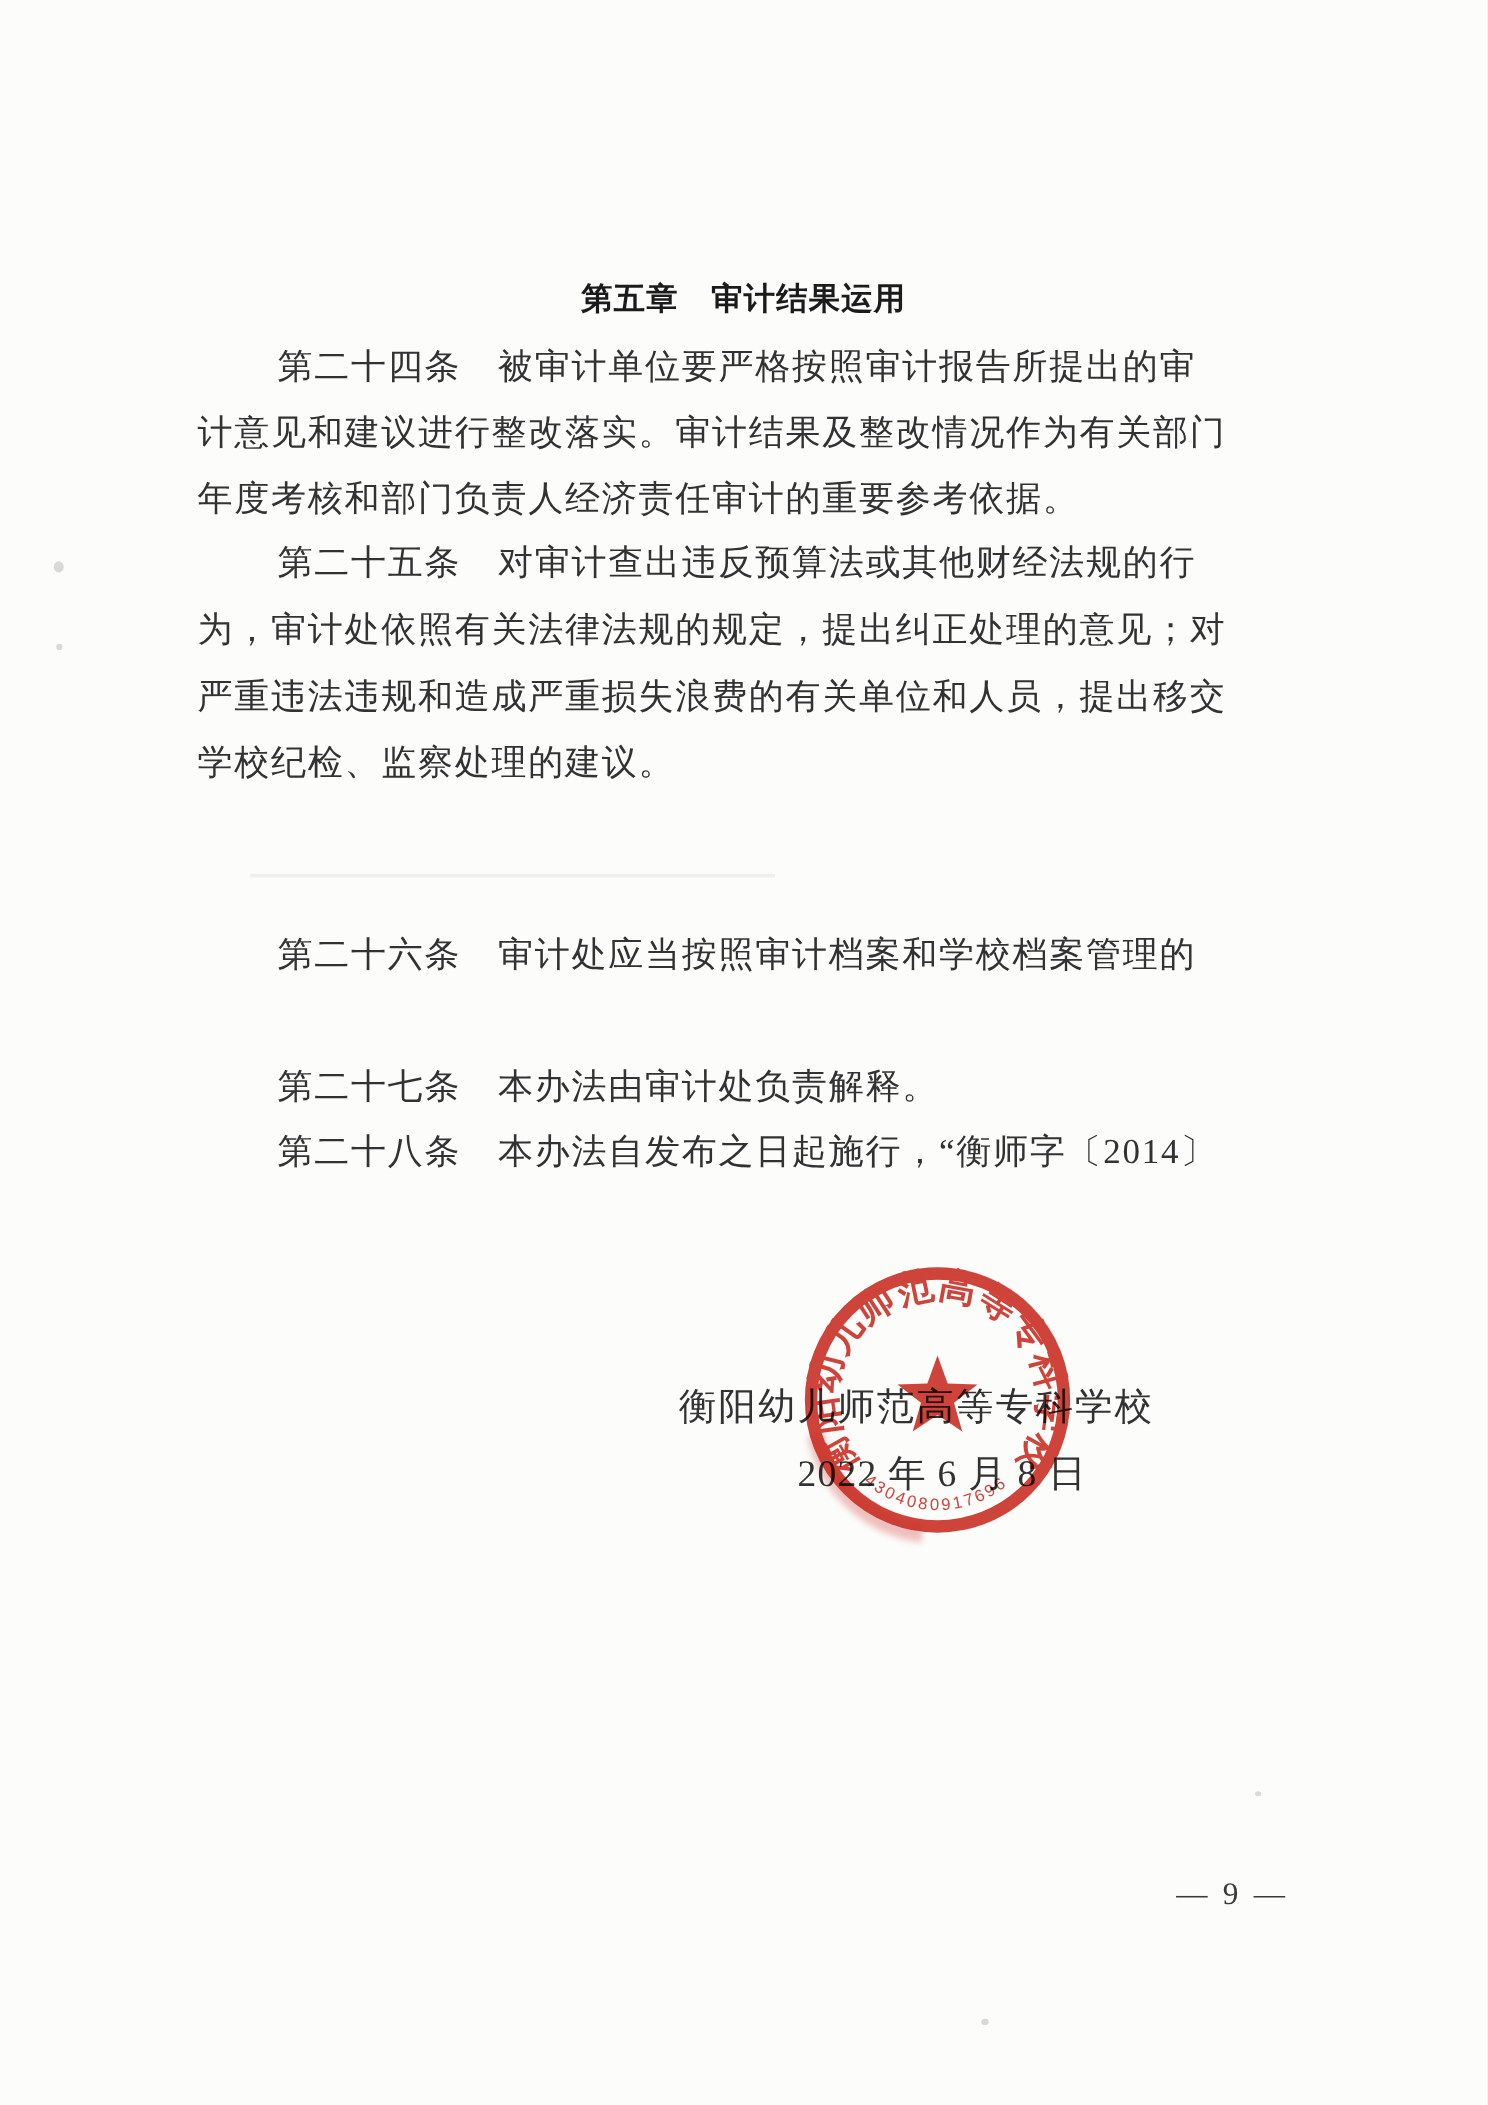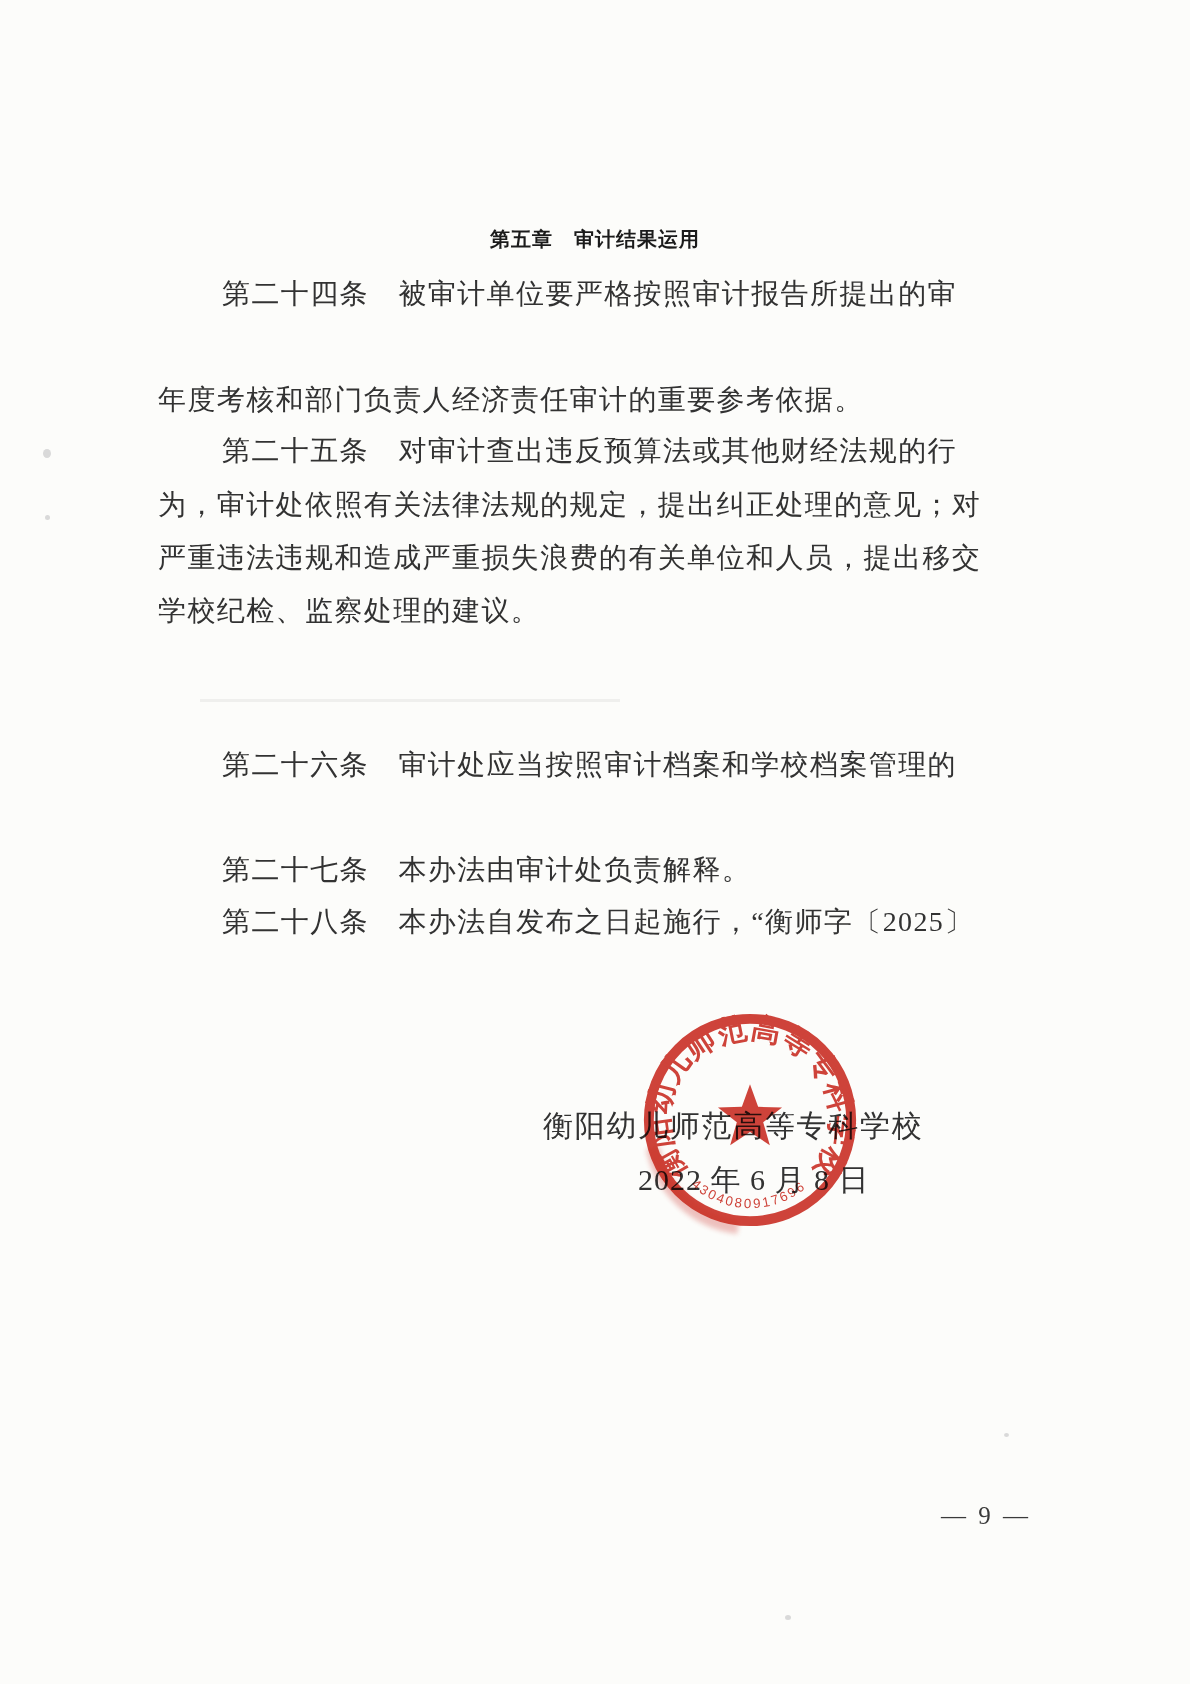--- a/index.html
+++ b/index.html
@@ -10,21 +10,21 @@
     background:#fcfcfa;
     overflow:hidden;
     font-family:"Liberation Serif", serif;
     color:#333;
   }
   .heading{
     position:absolute;left:0;width:1190px;
     text-align:center;
     font-family:"Liberation Sans", sans-serif;
     font-weight:700;
-    font-size:20px;line-height:36px;
+    font-size:25px;line-height:36px;
     letter-spacing:1px;
     color:#1b1b1b;
     white-space:pre;
   }
   .bl{
     position:absolute;
     font-size:28px;line-height:36px;
     letter-spacing:1.4px;
     color:#323232;
     white-space:pre;
@@ -53,32 +53,33 @@
   .streak{position:absolute;background:#efefed;height:3px;}
 </style>
 </head>
 <body>
 
 <div id="page">
 
   <div class="heading" style="top:221px">第五章　审计结果运用</div>
 
   <div class="bl" style="top:276px;left:222px">第二十四条　被审计单位要严格按照审计报告所提出的审</div>
+  <div class="bl" style="top:329px;left:158px">计意见和建议进行整改落实。审计结果及整改情况作为有关部门</div>
   <div class="bl" style="top:382px;left:158px">年度考核和部门负责人经济责任审计的重要参考依据。</div>
   <div class="bl" style="top:487px;left:158px">为，审计处依照有关法律法规的规定，提出纠正处理的意见；对</div>
   <div class="bl" style="top:433px;left:222px">第二十五条　对审计查出违反预算法或其他财经法规的行</div>
   <div class="bl" style="top:540px;left:158px">严重违法违规和造成严重损失浪费的有关单位和人员，提出移交</div>
   <div class="bl" style="top:593px;left:158px">学校纪检、监察处理的建议。</div>
 
   <div class="streak" style="top:699px;left:200px;width:420px"></div>
 
 
   <div class="bl" style="top:747px;left:222px">第二十六条　审计处应当按照审计档案和学校档案管理的</div>
   <div class="bl" style="top:852px;left:222px">第二十七条　本办法由审计处负责解释。</div>
-  <div class="bl" style="top:904px;left:222px">第二十八条　本办法自发布之日起施行，“衡师字〔2025〕</div>
+  <div class="bl" style="top:904px;left:222px">第二十八条　本办法自发布之日起施行，“衡师字〔2014〕</div>
 
   <div class="sig" style="top:1108px;left:543px;letter-spacing:1.7px">衡阳幼儿师范高等专科学校</div>
   <div class="sig" style="top:1162px;left:638px;letter-spacing:1px">2022 年 6 月 8 日</div>
 
   <svg class="seal" viewBox="0 0 240 240">
     <defs>
       <path id="arcTop" d="M 57.2 172.7 A 82 82 0 1 1 182.8 172.7" fill="none"></path>
       <path id="arcBottom" d="M 60.5 186.1 A 89 89 0 0 0 179.5 186.1" fill="none"></path>
       <filter id="sealblur" x="-30%" y="-30%" width="160%" height="160%">
         <feGaussianBlur stdDeviation="2.6"></feGaussianBlur>

